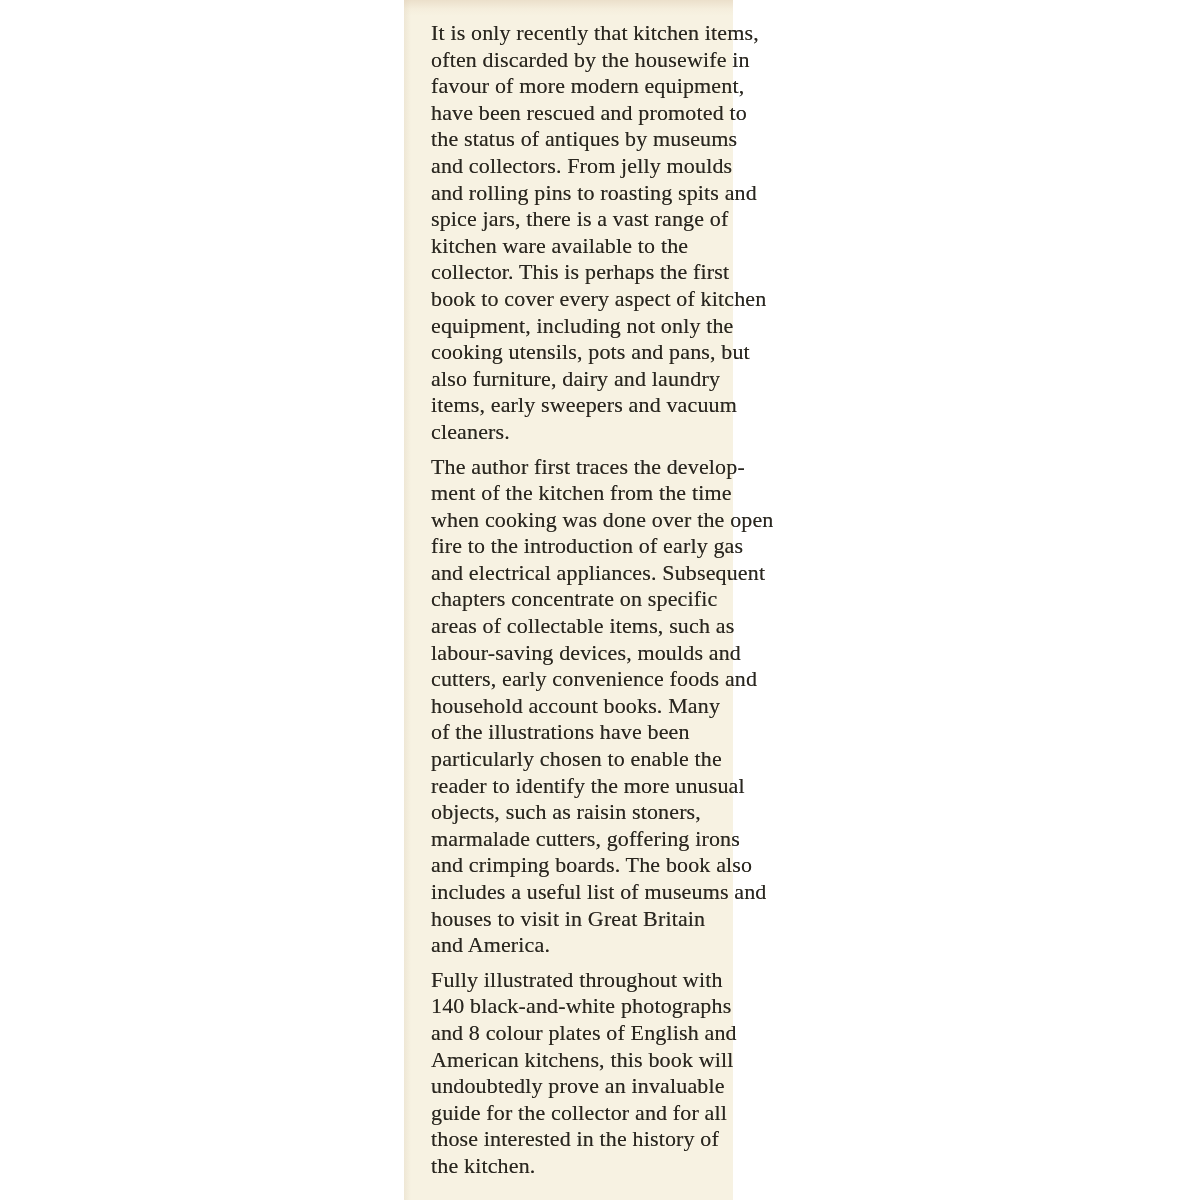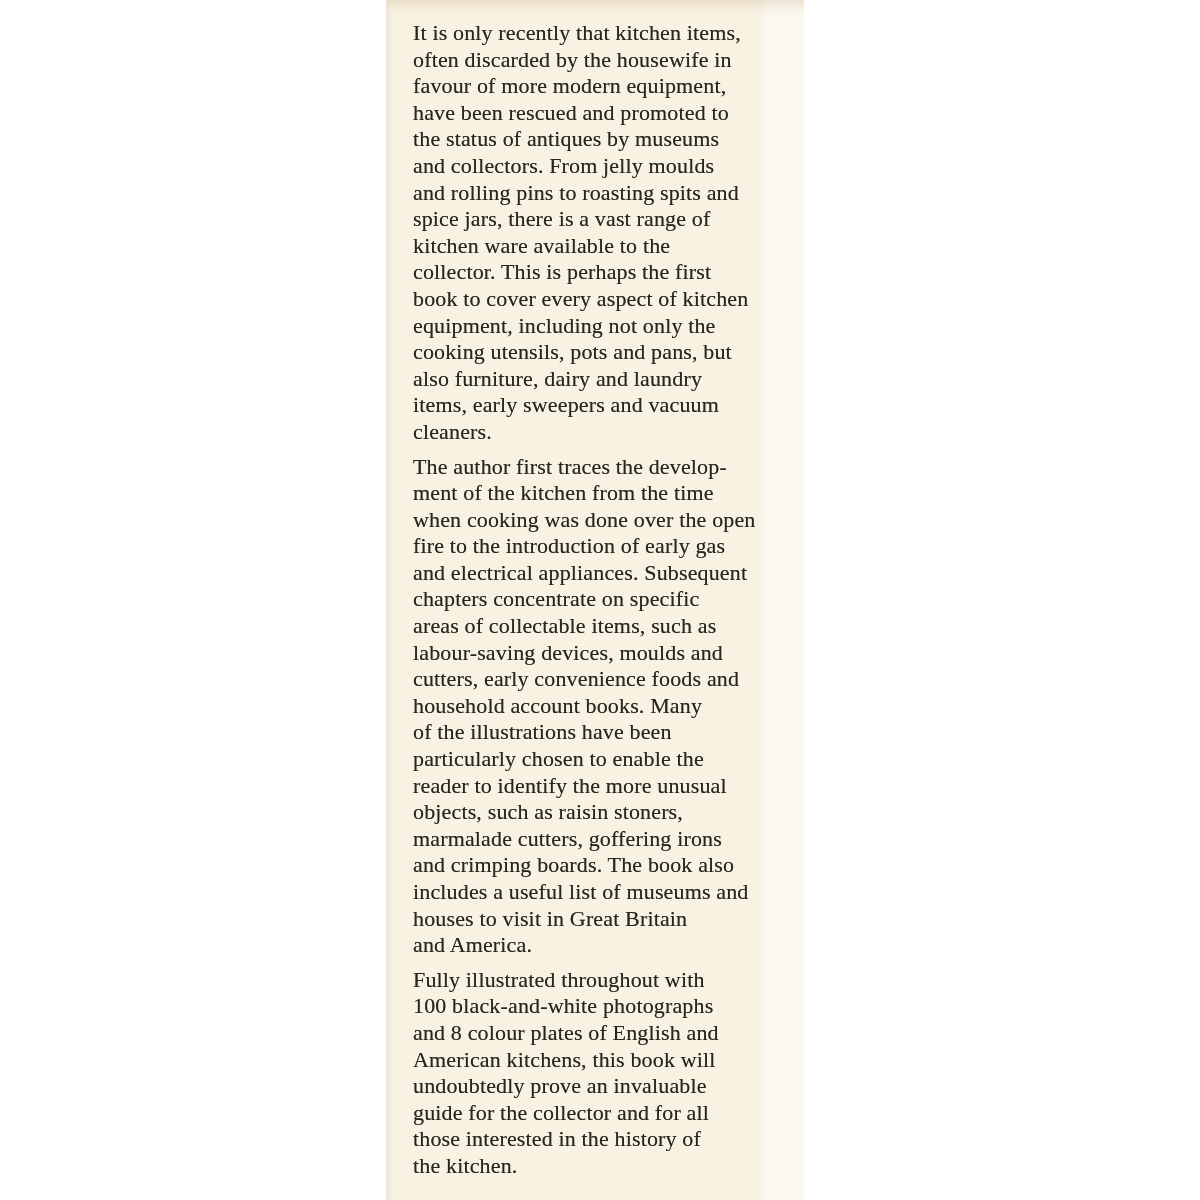--- a/index.html
+++ b/index.html
@@ -13,23 +13,23 @@
     font-family: "Liberation Serif", serif;
     position: relative;
     overflow: hidden;
   }
   .scan-page {
     position: absolute;
     inset: 0;
   }
   .paper {
     position: absolute;
-    left: 386px;
+    left: 404px;
     top: 0;
-    width: 418px;
+    width: 329px;
     height: 1200px;
     background:
       linear-gradient(180deg,
         rgba(226, 208, 184, 0.55) 0px,
         rgba(238, 226, 204, 0.25) 9px,
         rgba(0,0,0,0) 16px),
       linear-gradient(90deg,
         rgba(222, 210, 188, 0.35) 0px,
         rgba(0,0,0,0) 7px,
         rgba(0,0,0,0) 372px,
@@ -88,21 +88,21 @@
 of the illustrations have been
 particularly chosen to enable the
 reader to identify the more unusual
 objects, such as raisin stoners,
 marmalade cutters, goffering irons
 and crimping boards. The book also
 includes a useful list of museums and
 houses to visit in Great Britain
 and America.</p>
       <p>Fully illustrated throughout with
-100 black-and-white photographs
+140 black-and-white photographs
 and 8 colour plates of English and
 American kitchens, this book will
 undoubtedly prove an invaluable
 guide for the collector and for all
 those interested in the history of
 the kitchen.</p>
     </div>
   </div>
 </div>
 

